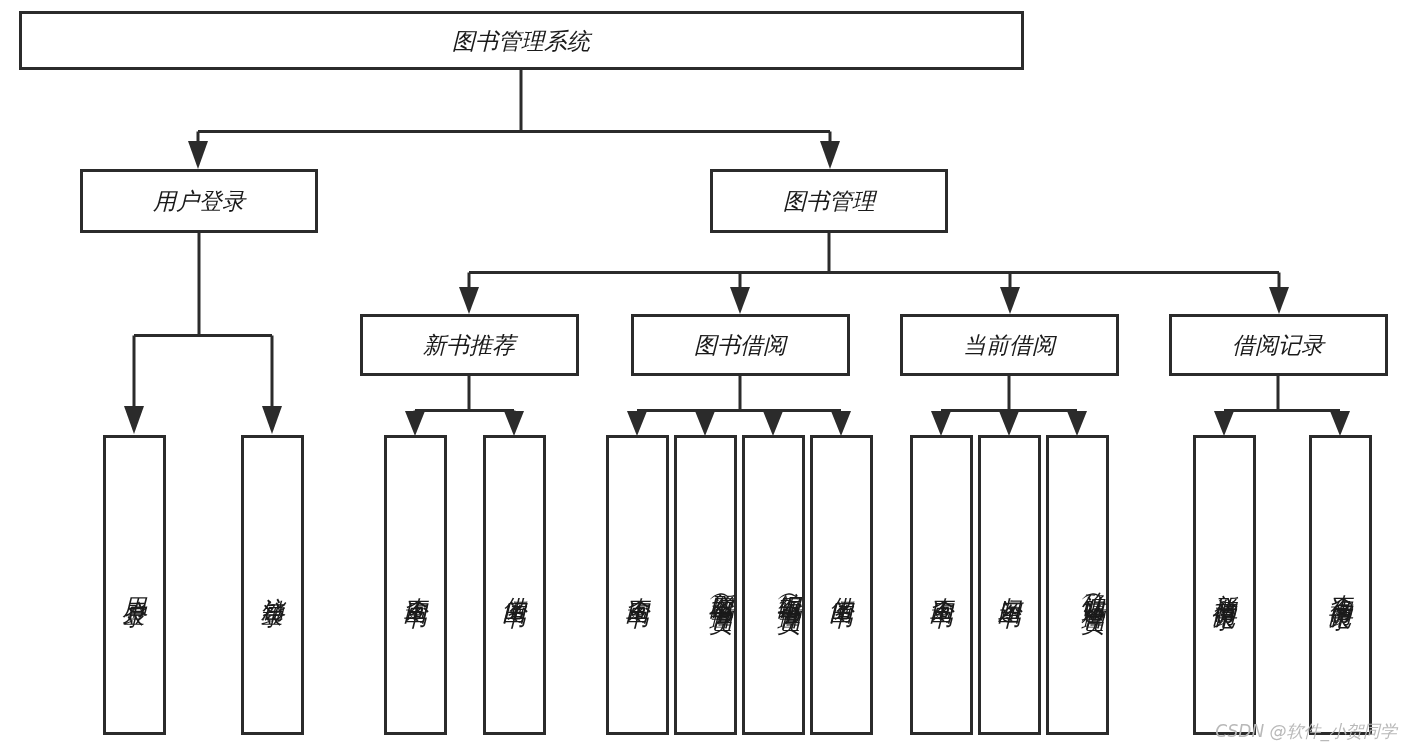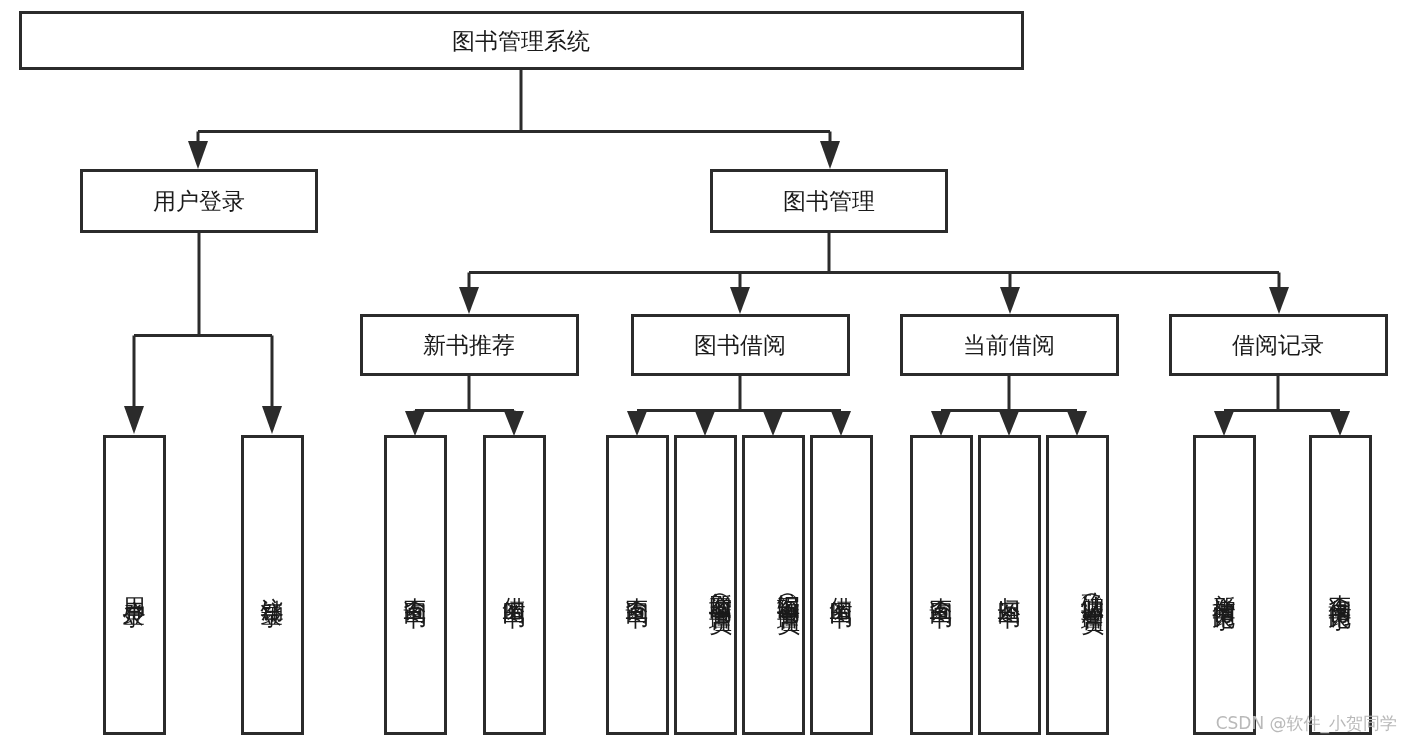--- a/index.html
+++ b/index.html
@@ -12,20 +12,21 @@
     width: 1405px;
     height: 747px;
     font-family: "DejaVu Sans", "Liberation Sans", sans-serif;
     overflow: hidden;
   }
   #diagram-root {
     position: relative;
     width: 1405px;
     height: 747px;
     background: #ffffff;
+    font-style: italic;
   }
   svg#tree-svg {
     position: absolute;
     top: 0;
     left: 0;
     width: 1405px;
     height: 747px;
     display: block;
   }
   .node-rect {
@@ -65,21 +66,21 @@
     line-height: 1.18;
     color: #1a1a1a;
     letter-spacing: 3px;
     white-space: nowrap;
     text-align: center;
     pointer-events: none;
   }
   #watermark {
     position: absolute;
     right: 8px;
-    bottom: 12px;
+    bottom: 4px;
     font-family: "DejaVu Sans", "Liberation Sans", sans-serif;
     font-size: 17px;
     color: #b9b9b9;
     white-space: nowrap;
     user-select: none;
   }
 </style>
 </head>
 <body>
 

